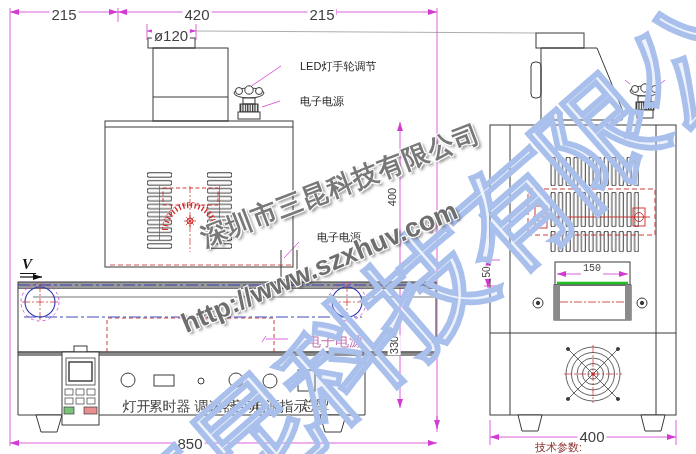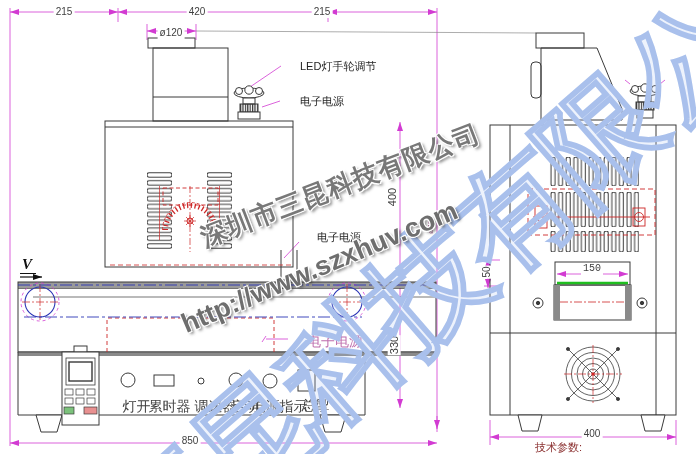--- a/index.html
+++ b/index.html
@@ -1,20 +1,20 @@
 <!DOCTYPE html>
 <html><head>
 <meta charset="utf-8">
 <style>
   html,body{margin:0;padding:0;background:#fff;}
   .canvas{position:relative;width:696px;height:454px;background:#fff;overflow:hidden;
           font-family:"Liberation Sans","DejaVu Sans",sans-serif;}
   .canvas svg{position:absolute;left:0;top:0;}
   .t{position:absolute;line-height:1.15;color:#3f3f3f;white-space:nowrap;z-index:3;padding-left:17px;}
-  .dim{font-size:10px;background:#fff;padding:0 2px;transform:translateX(-50%);}
+  .dim{font-size:15px;background:#fff;padding:0 2px;transform:translateX(-50%);}
   .dimv{font-size:11px;background:#fff;padding:0 1px;transform:translate(-50%,-50%) rotate(-90deg);}
   .dim-sm{font-size:10px;}
   .phi{font-size:8px;color:#a0638f;background:transparent;}
   .callout{font-size:11px;color:#1f1f1f;}
   .ctrl{font-size:14px;transform:translateX(-50%);color:#3f3f3f;}
   .vlabel{font-size:15px;font-weight:bold;font-style:italic;color:#111;
           font-family:"Liberation Serif","DejaVu Serif",serif;border-bottom:1.5px solid #111;padding:0 4px 0 2px;}
   .epower{font-size:14px;color:#bf6fae;}
   .tech{font-size:11px;color:#8b3030;font-weight:normal;}
   .wm{position:absolute;z-index:4;pointer-events:none;white-space:nowrap;}

